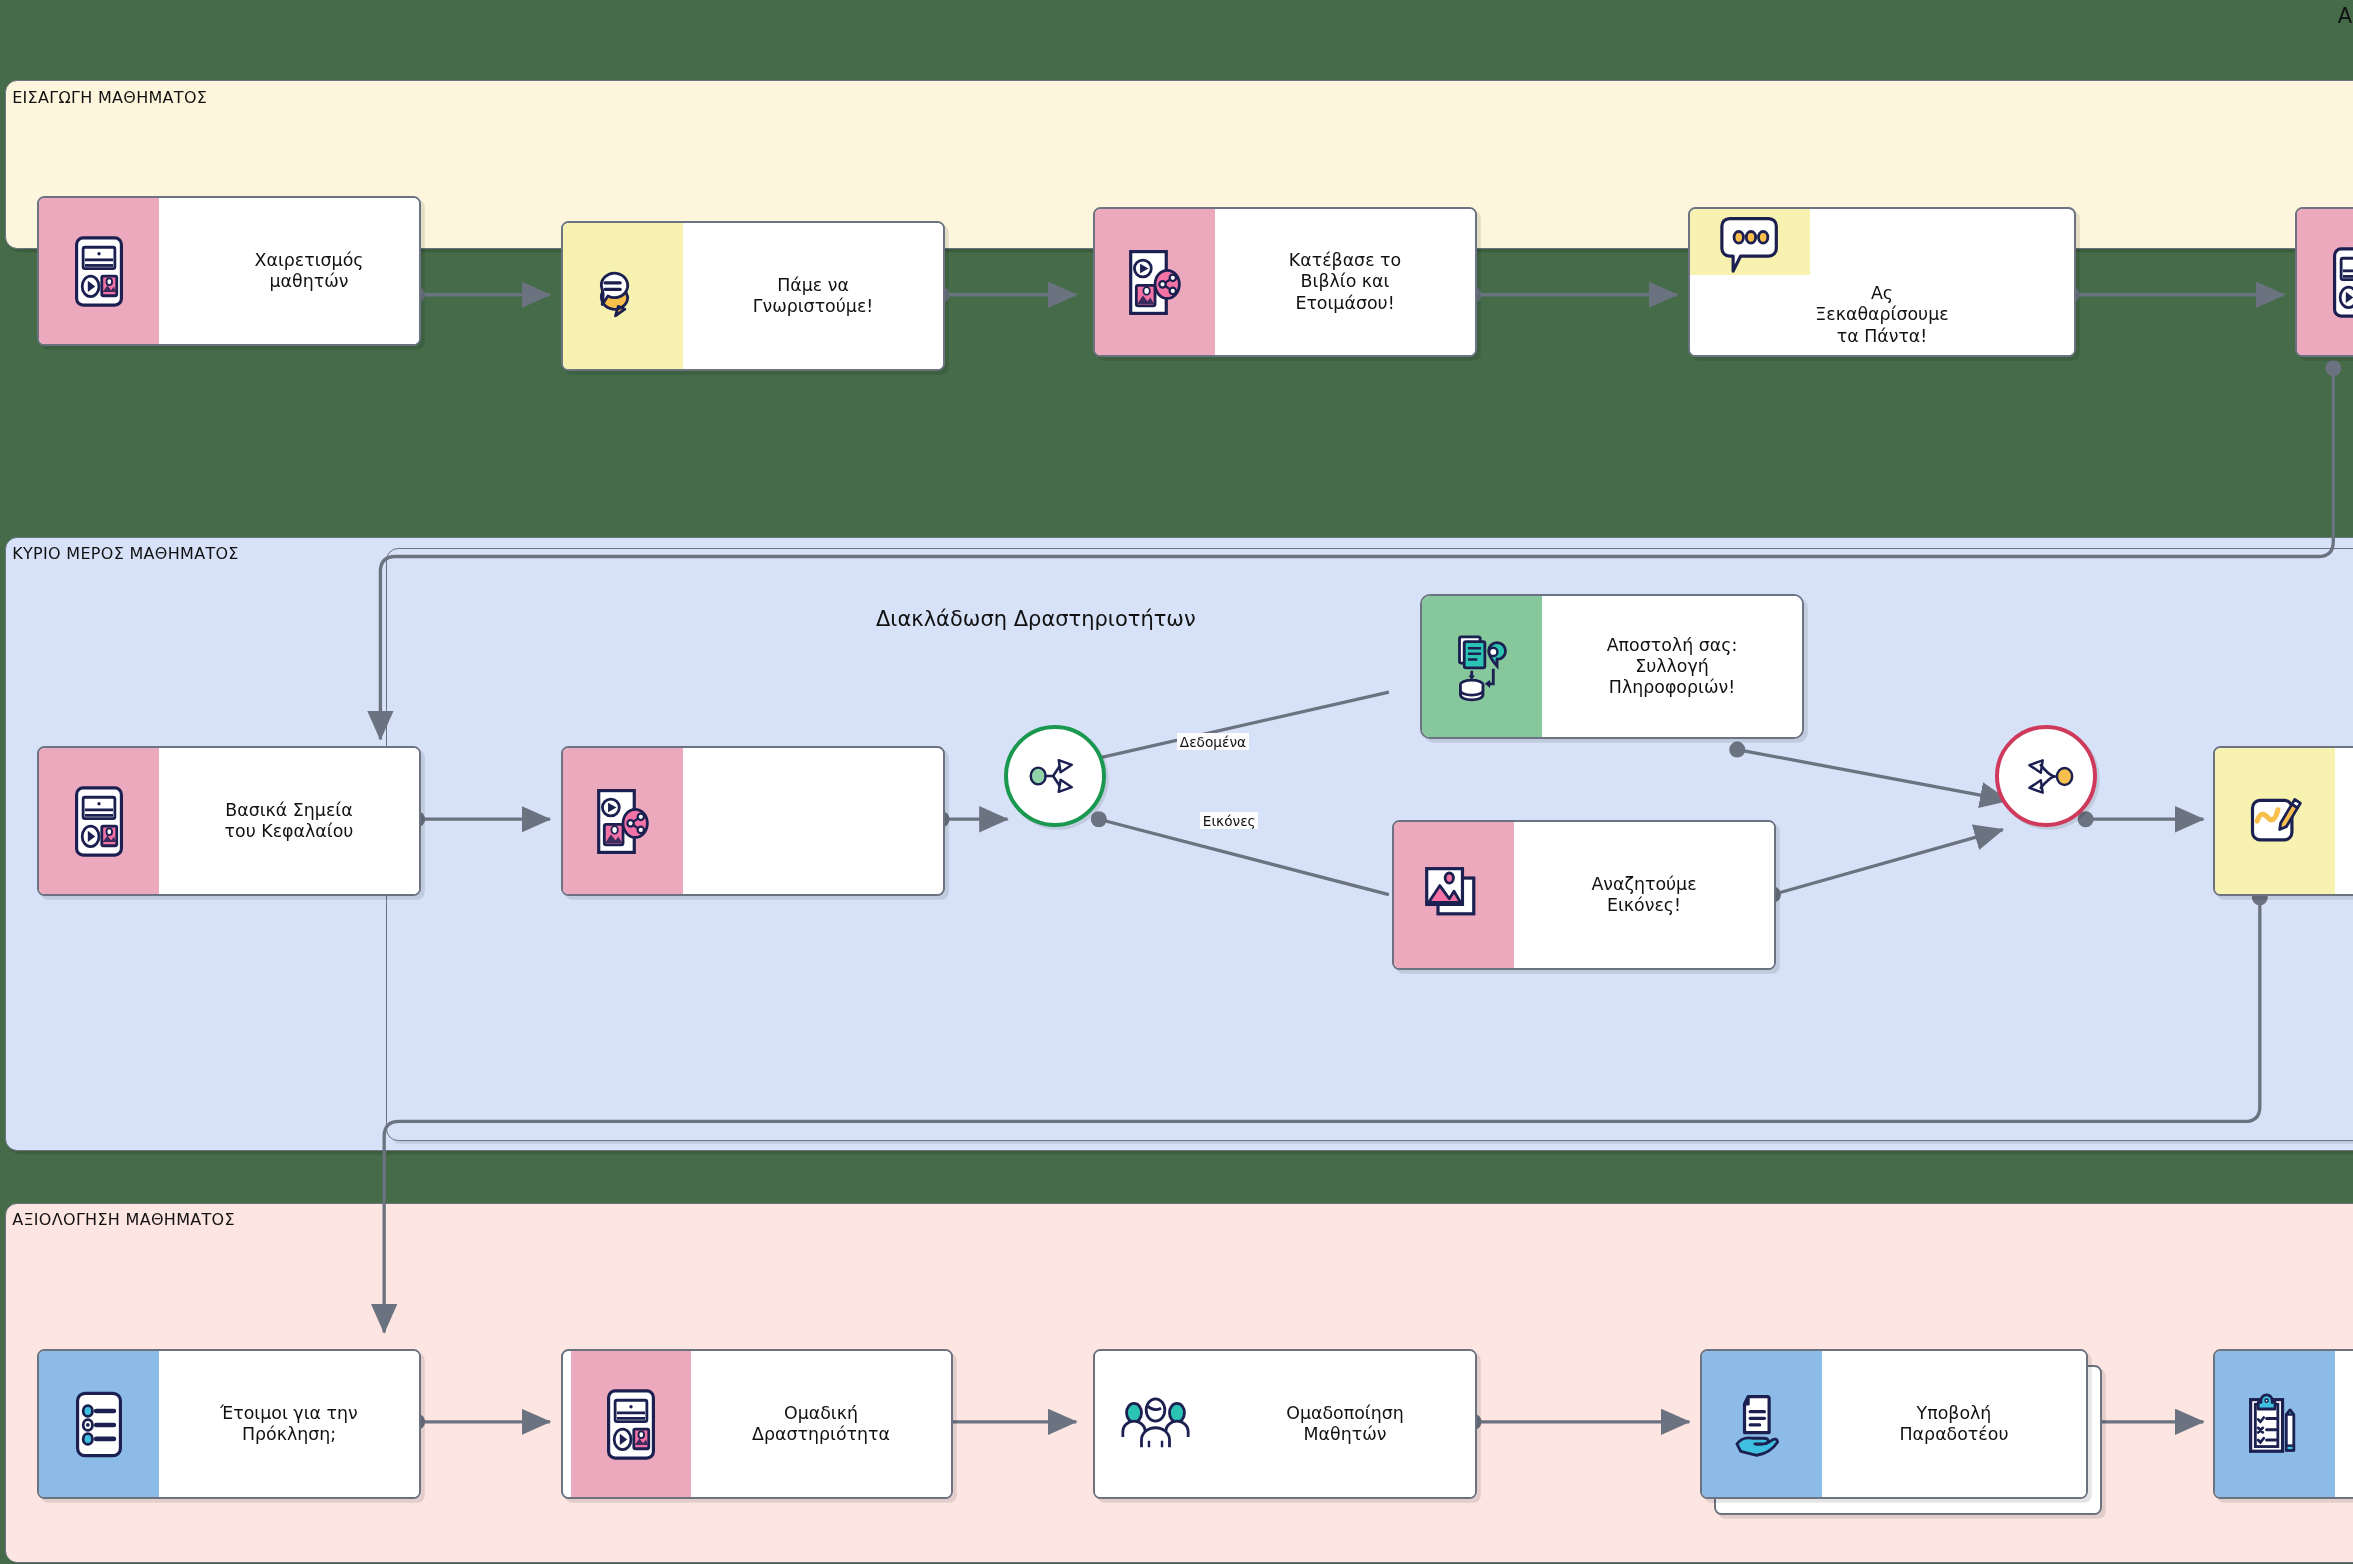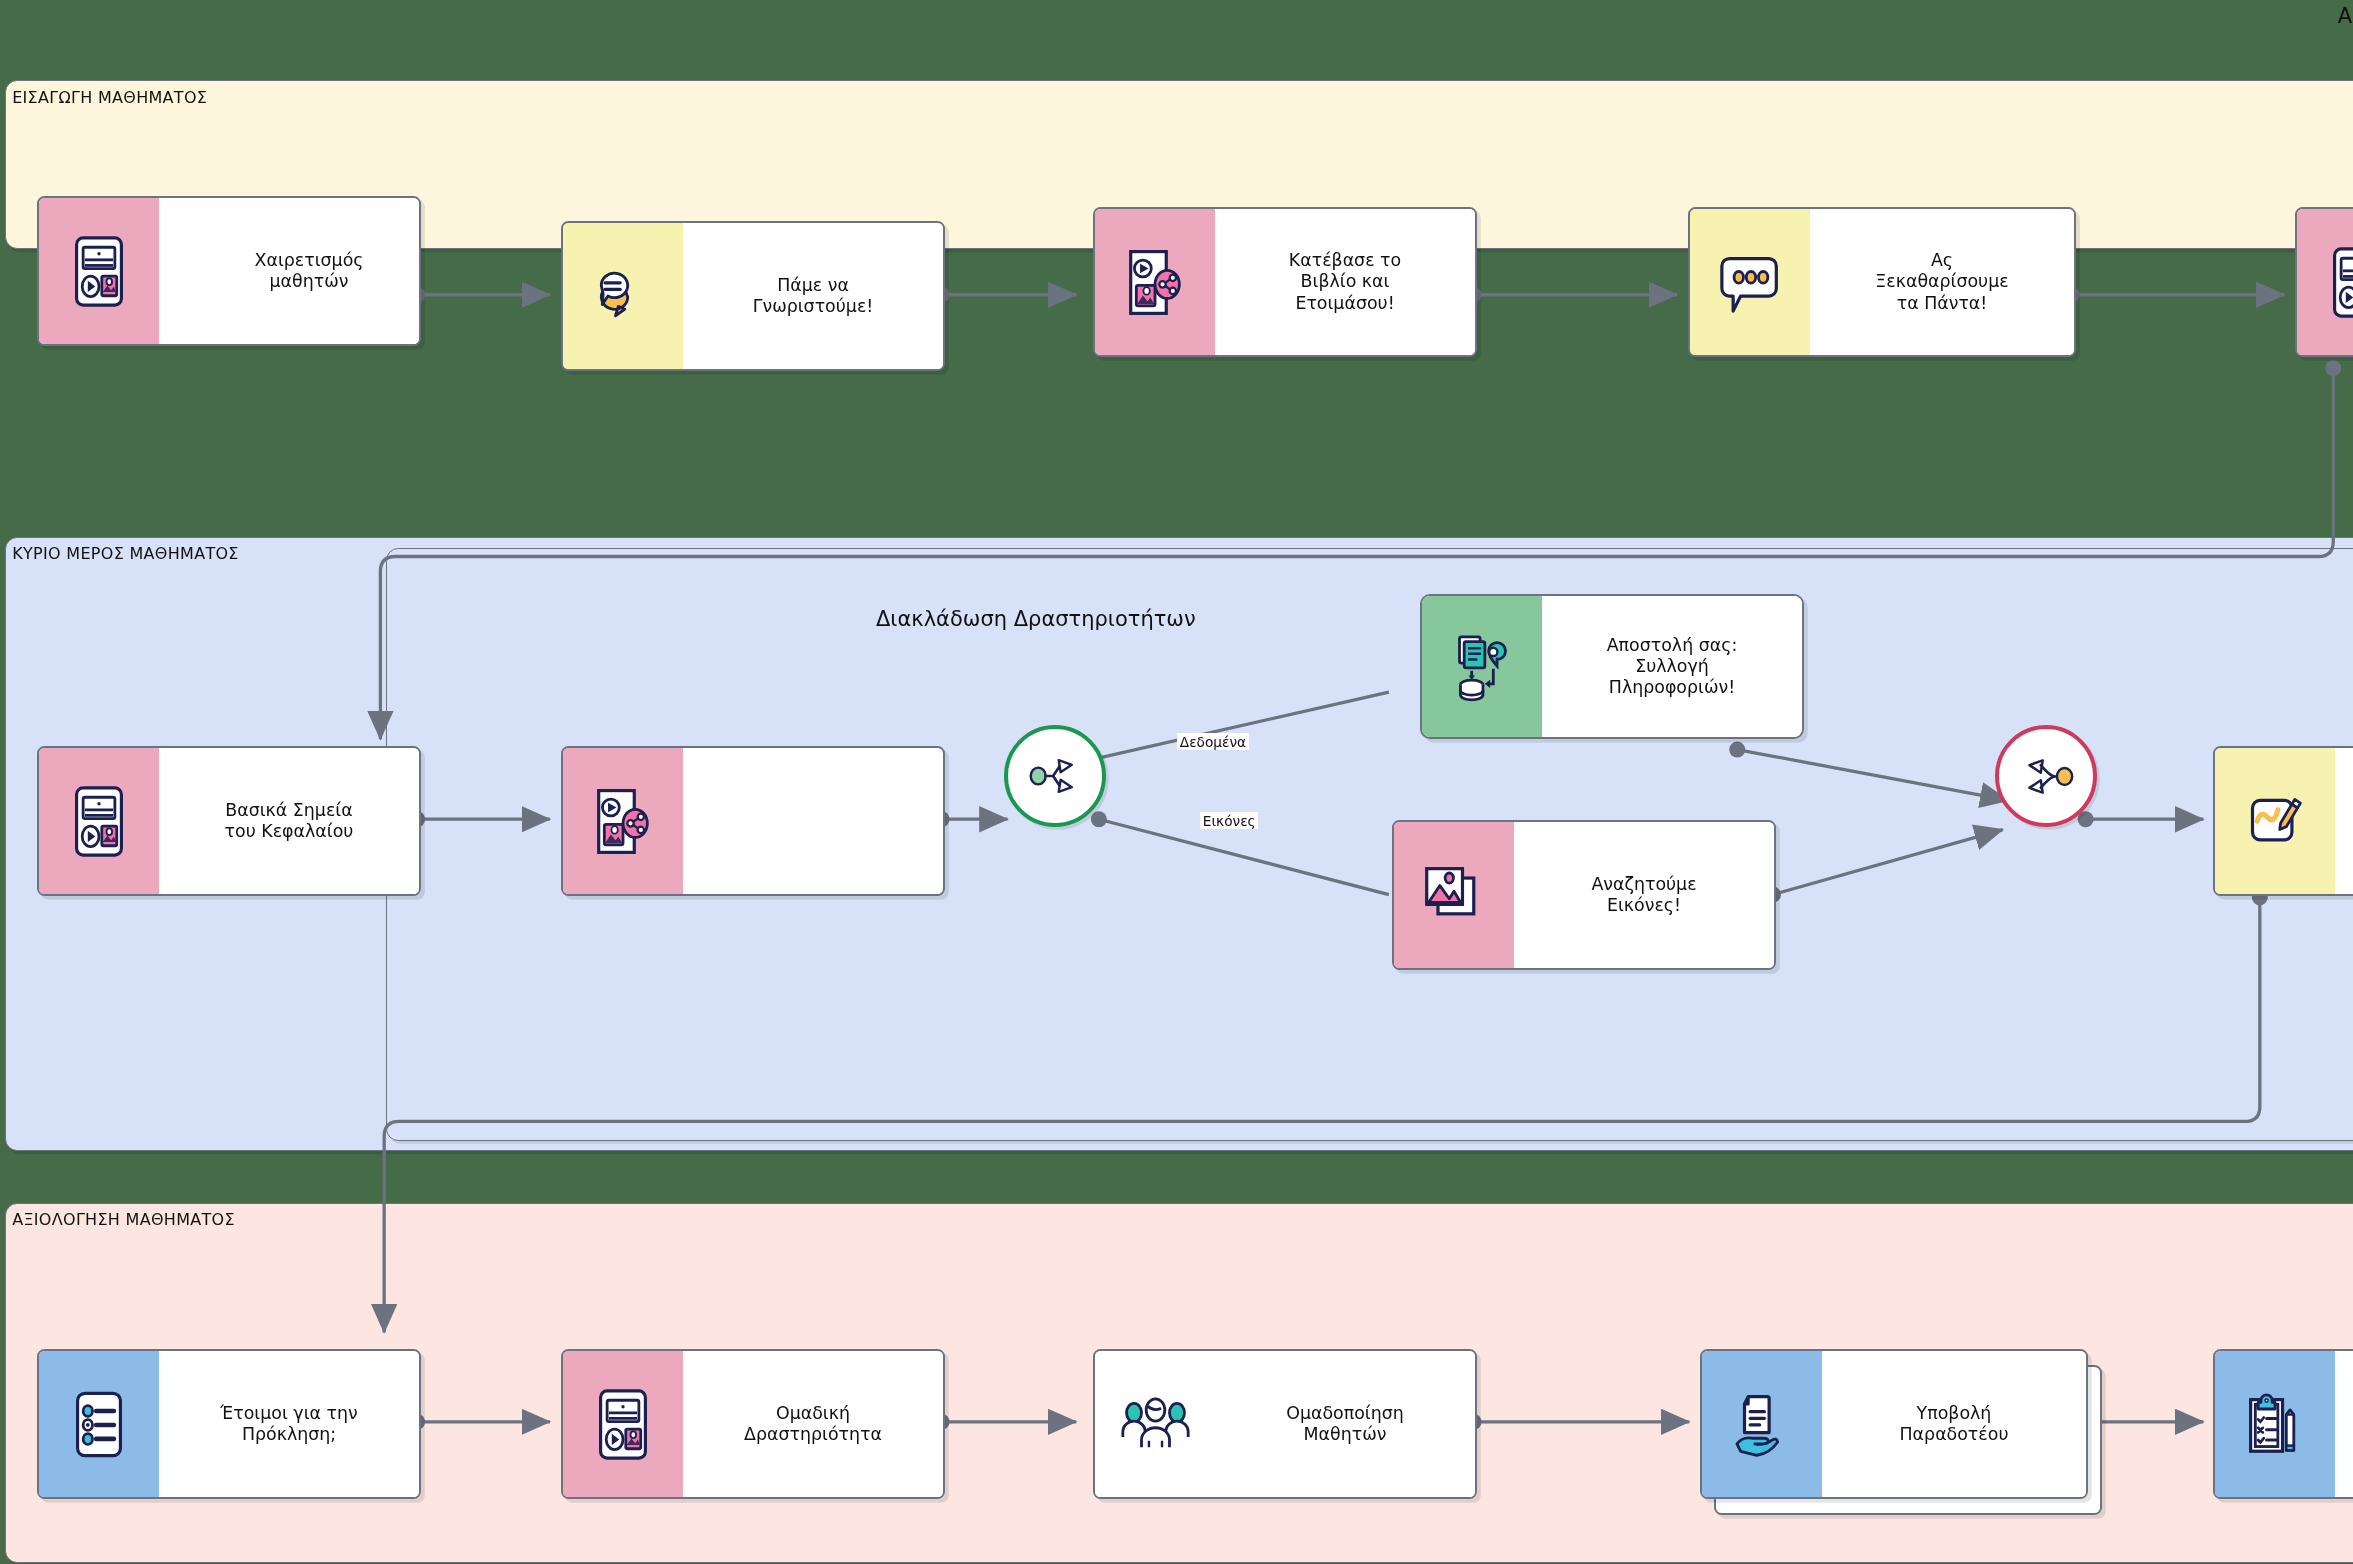--- a/index.html
+++ b/index.html
@@ -198,21 +198,21 @@
         <circle cx="51" cy="48" r="3.4" fill="#fff" stroke="#1b2050" stroke-width="2.4"></circle>
         <line x1="42.6" y1="39.5" x2="48.5" y2="35.4" stroke="#1b2050" stroke-width="2.4"></line>
         <line x1="42.6" y1="42.5" x2="48.5" y2="46.6" stroke="#1b2050" stroke-width="2.4"></line>
       </svg>
     </div>
     <div class="body">
       <div class="label">Κατέβασε το<br>Βιβλίο και<br>Ετοιμάσου!</div>
     </div>
   </div>
 
-  <div class="node" style="left:1688px;top:207px;width:384px;height:146px;">
+  <div class="node" style="left:1688px;top:207px;width:384px;height:146px;flex-direction:column;">
     <div class="stripe" style="width:120px;background:#f7f2b0;">
       <svg width="61" height="66" viewBox="0 0 65 70">
         <path d="M10,10 h42 a8,8 0 0,1 8,8 v24 a8,8 0 0,1 -8,8 h-30 l-8,16 l0,-16 h-4 a8,8 0 0,1 -8,-8 v-24 a8,8 0 0,1 8,-8 z" fill="#fff" stroke="#1b2050" stroke-width="3.4" stroke-linejoin="round"></path>
         <ellipse cx="20" cy="30" rx="5" ry="6.2" fill="#f8bf4c" stroke="#1b2050" stroke-width="3"></ellipse>
         <ellipse cx="33" cy="30" rx="5" ry="6.2" fill="#f8bf4c" stroke="#1b2050" stroke-width="3"></ellipse>
         <ellipse cx="46" cy="30" rx="5" ry="6.2" fill="#f8bf4c" stroke="#1b2050" stroke-width="3"></ellipse>
       </svg>
     </div>
     <div class="body">
       <div class="label">Ας<br>Ξεκαθαρίσουμε<br>τα Πάντα!</div>
@@ -359,21 +359,21 @@
         <line x1="26" y1="38" x2="45" y2="38" stroke="#1b2050" stroke-width="5" stroke-linecap="round"></line>
         <ellipse cx="17" cy="53" rx="5" ry="5.8" fill="#3fc0e0" stroke="#1b2050" stroke-width="3"></ellipse>
         <line x1="26" y1="53" x2="45" y2="53" stroke="#1b2050" stroke-width="5" stroke-linecap="round"></line>
       </svg>
     </div>
     <div class="body">
       <div class="label">Έτοιμοι για την<br>Πρόκληση;</div>
     </div>
   </div>
 
-  <div class="node" style="left:561px;top:1349px;width:380px;height:146px;">
+  <div class="node" style="left:561px;top:1349px;width:380px;height:146px;padding-left:8px;">
     <div class="stripe" style="width:120px;background:#eca8bc;">
       <svg width="56" height="75" viewBox="0 0 60 80">
         <rect x="6" y="4" width="48" height="72" rx="7" fill="#fff" stroke="#1b2050" stroke-width="3.4"></rect>
         <rect x="13" y="14" width="34" height="23" rx="2" fill="#fff" stroke="#1b2050" stroke-width="3"></rect>
         <circle cx="30" cy="21" r="1.8" fill="#1b2050"></circle>
         <line x1="15" y1="27.5" x2="45" y2="27.5" stroke="#1b2050" stroke-width="3"></line>
         <line x1="15" y1="33.5" x2="45" y2="33.5" stroke="#1b2050" stroke-width="3"></line>
         <ellipse cx="21" cy="56" rx="9" ry="11" fill="#fff" stroke="#1b2050" stroke-width="3"></ellipse>
         <path d="M18,50 L26,56 L18,62 z" fill="#1b2050"></path>
         <rect x="33" y="45" width="16" height="21" rx="1.5" fill="#f472a6" stroke="#1b2050" stroke-width="3"></rect>

